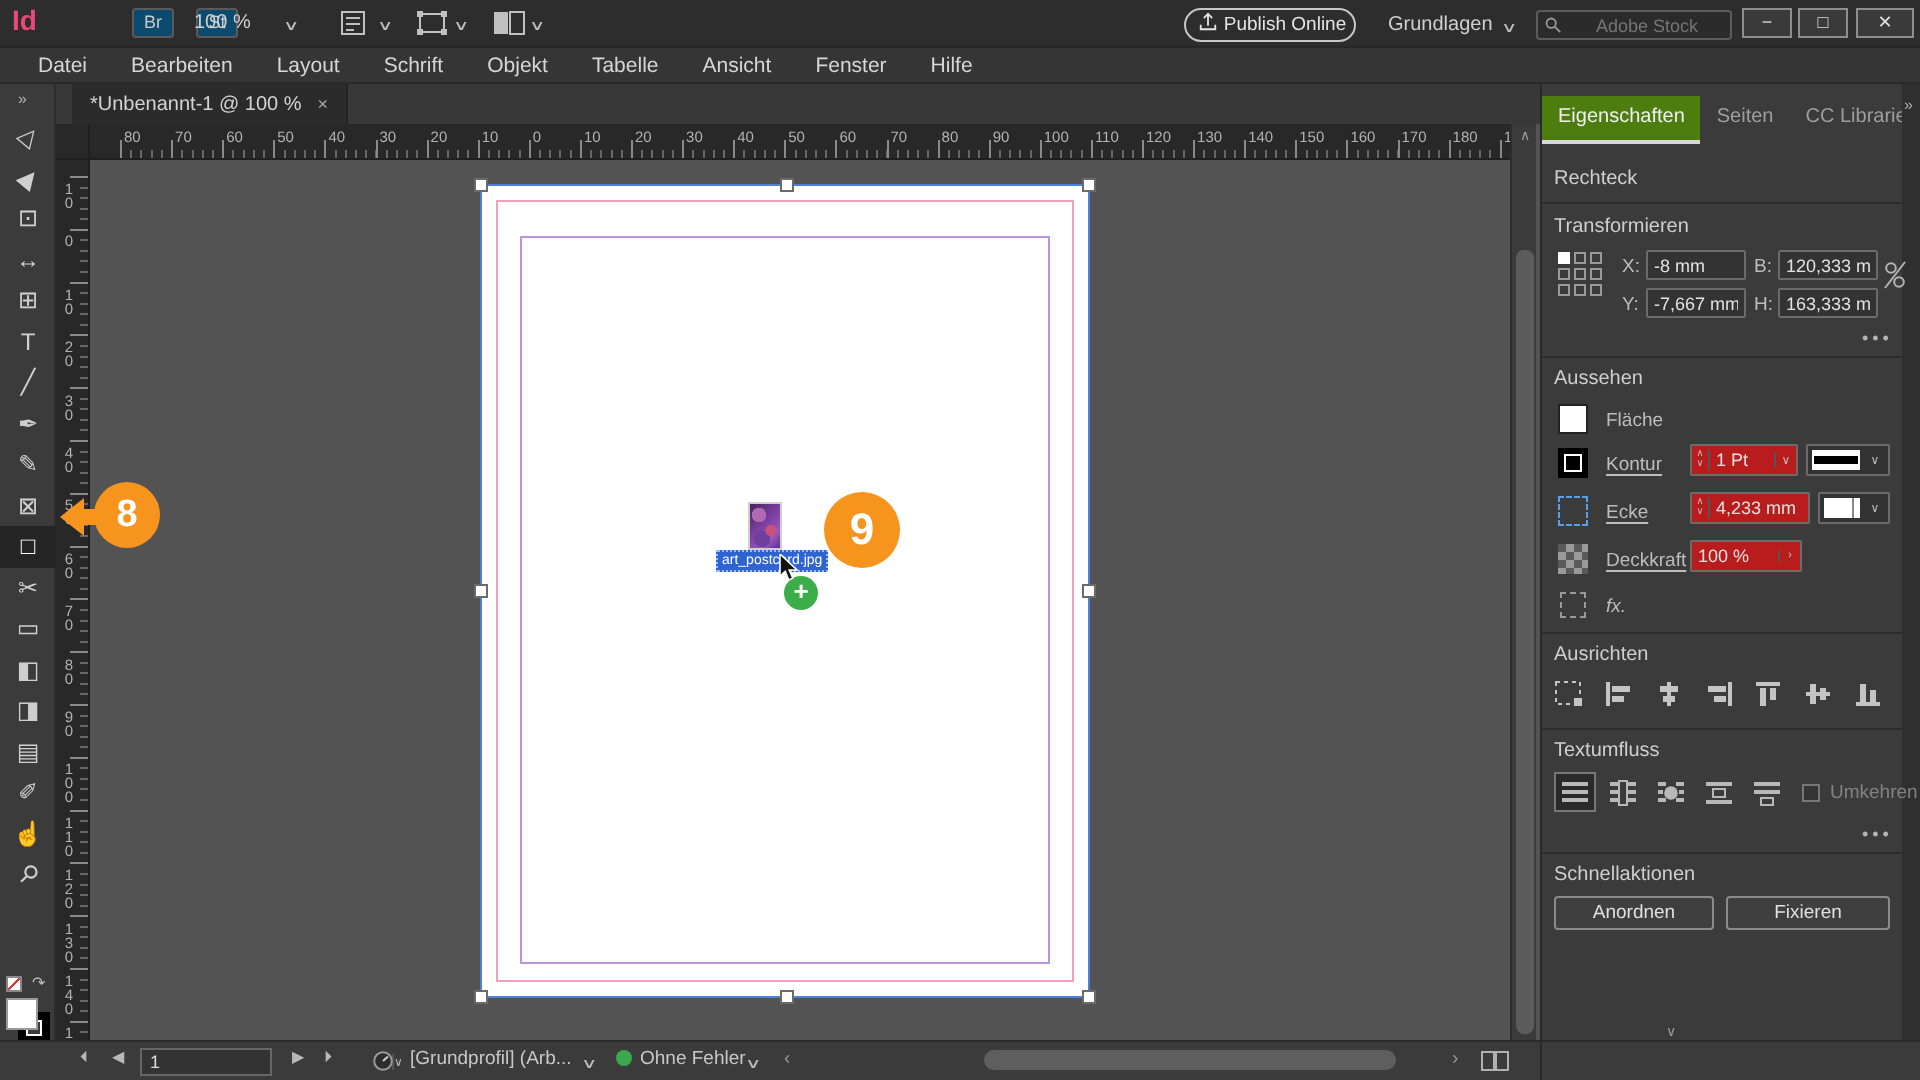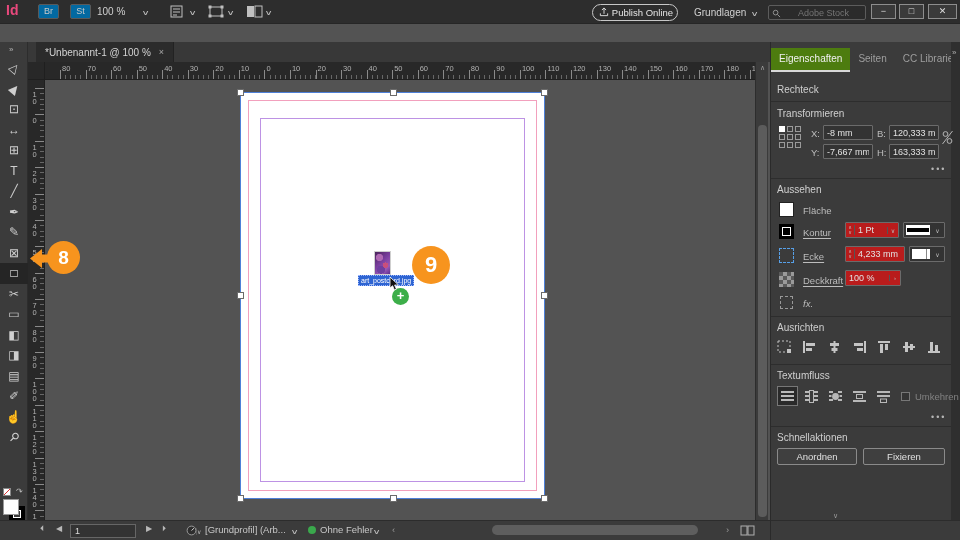--- a/index.html
+++ b/index.html
@@ -2,21 +2,21 @@
 <html><head>
 <meta charset="utf-8">
 <style>
   html,body{margin:0;padding:0;background:#1e1e1e;}
   *{box-sizing:border-box;font-family:"Liberation Sans",sans-serif;}
   #stage{position:relative;width:960px;height:540px;overflow:hidden;background:#535353;color:#d6d6d6;}
   .abs{position:absolute;}
   
   #appbar{left:0;top:0;width:960px;height:24px;background:#2d2d2d;border-bottom:1px solid #262626;}
   #id-logo{left:6px;top:2px;font-weight:bold;font-size:14px;color:var(--id-pink,#e8487c);letter-spacing:0;}
-  .minibtn{top:4px;width:21px;height:15px;background:#0369a1;border:1px solid #5a5a5a;border-radius:2px;font-size:9px;color:#c9c9c9;text-align:center;line-height:13px;}
+  .minibtn{top:4px;width:21px;height:15px;background:#0c4a6e;border:1px solid #5a5a5a;border-radius:2px;font-size:9px;color:#c9c9c9;text-align:center;line-height:13px;margin-left:28px;}
   #zoom-level{left:97px;top:6px;font-size:10px;color:#d0d0d0;}
   .chev{font-size:7px;color:#bdbdbd;transform:scaleX(1.6);}
   .appico{top:5px;width:17px;height:13px;}
   .appico svg{display:block;}
   #publish-btn{left:592px;top:4px;width:86px;height:17px;border:1px solid #c7c7c7;border-radius:9px;font-size:9.5px;color:#e4e4e4;text-align:center;line-height:15px;padding-left:2px;}
   #workspace{left:694px;top:7px;font-size:10px;color:#d0d0d0;}
   #stock-search{left:768px;top:5px;width:98px;height:15px;background:#2b2b2b;border:1px solid #5c5c5c;border-radius:2px;display:flex;align-items:center;padding:0 3px;gap:17px;}
   #stock-search input{background:transparent;border:0;outline:0;width:76px;font-size:9px;color:#9a9a9a;padding:0;}
   .winbox{top:4px;height:15px;border:1px solid #8d8d8d;background:#3a3a3a;color:#dedede;text-align:center;font-size:9px;line-height:13px;}
   
@@ -160,20 +160,31 @@
             <circle cx="4" cy="4" r="2.6" fill="none" stroke="#9a9a9a"></circle>
             <line x1="6" y1="6" x2="9" y2="9" stroke="#9a9a9a"></line>
           </svg></span>
       <input placeholder="Adobe Stock" style="">
     </div>
     <div class="abs winbox" style="left:871px;width:25px">−</div>
     <div class="abs winbox" style="left:899px;width:25px">□</div>
     <div class="abs winbox" style="left:928px;width:29px">✕</div>
   </div>
 
+  <div class="abs" id="menubar">
+      <span class="menu-item">Datei</span>
+      <span class="menu-item">Bearbeiten</span>
+      <span class="menu-item">Layout</span>
+      <span class="menu-item">Schrift</span>
+      <span class="menu-item">Objekt</span>
+      <span class="menu-item">Tabelle</span>
+      <span class="menu-item">Ansicht</span>
+      <span class="menu-item">Fenster</span>
+      <span class="menu-item">Hilfe</span>
+    </div>
 
   <div class="abs" id="tabbar">
     <div class="abs" id="doc-tab">
       <span class="t">*Unbenannt-1 @ 100 %</span>
       <span class="x">×</span>
     </div>
   </div>
 
   <div class="abs" id="toolbar">
     <div class="abs" id="tool-collapse">»</div>

